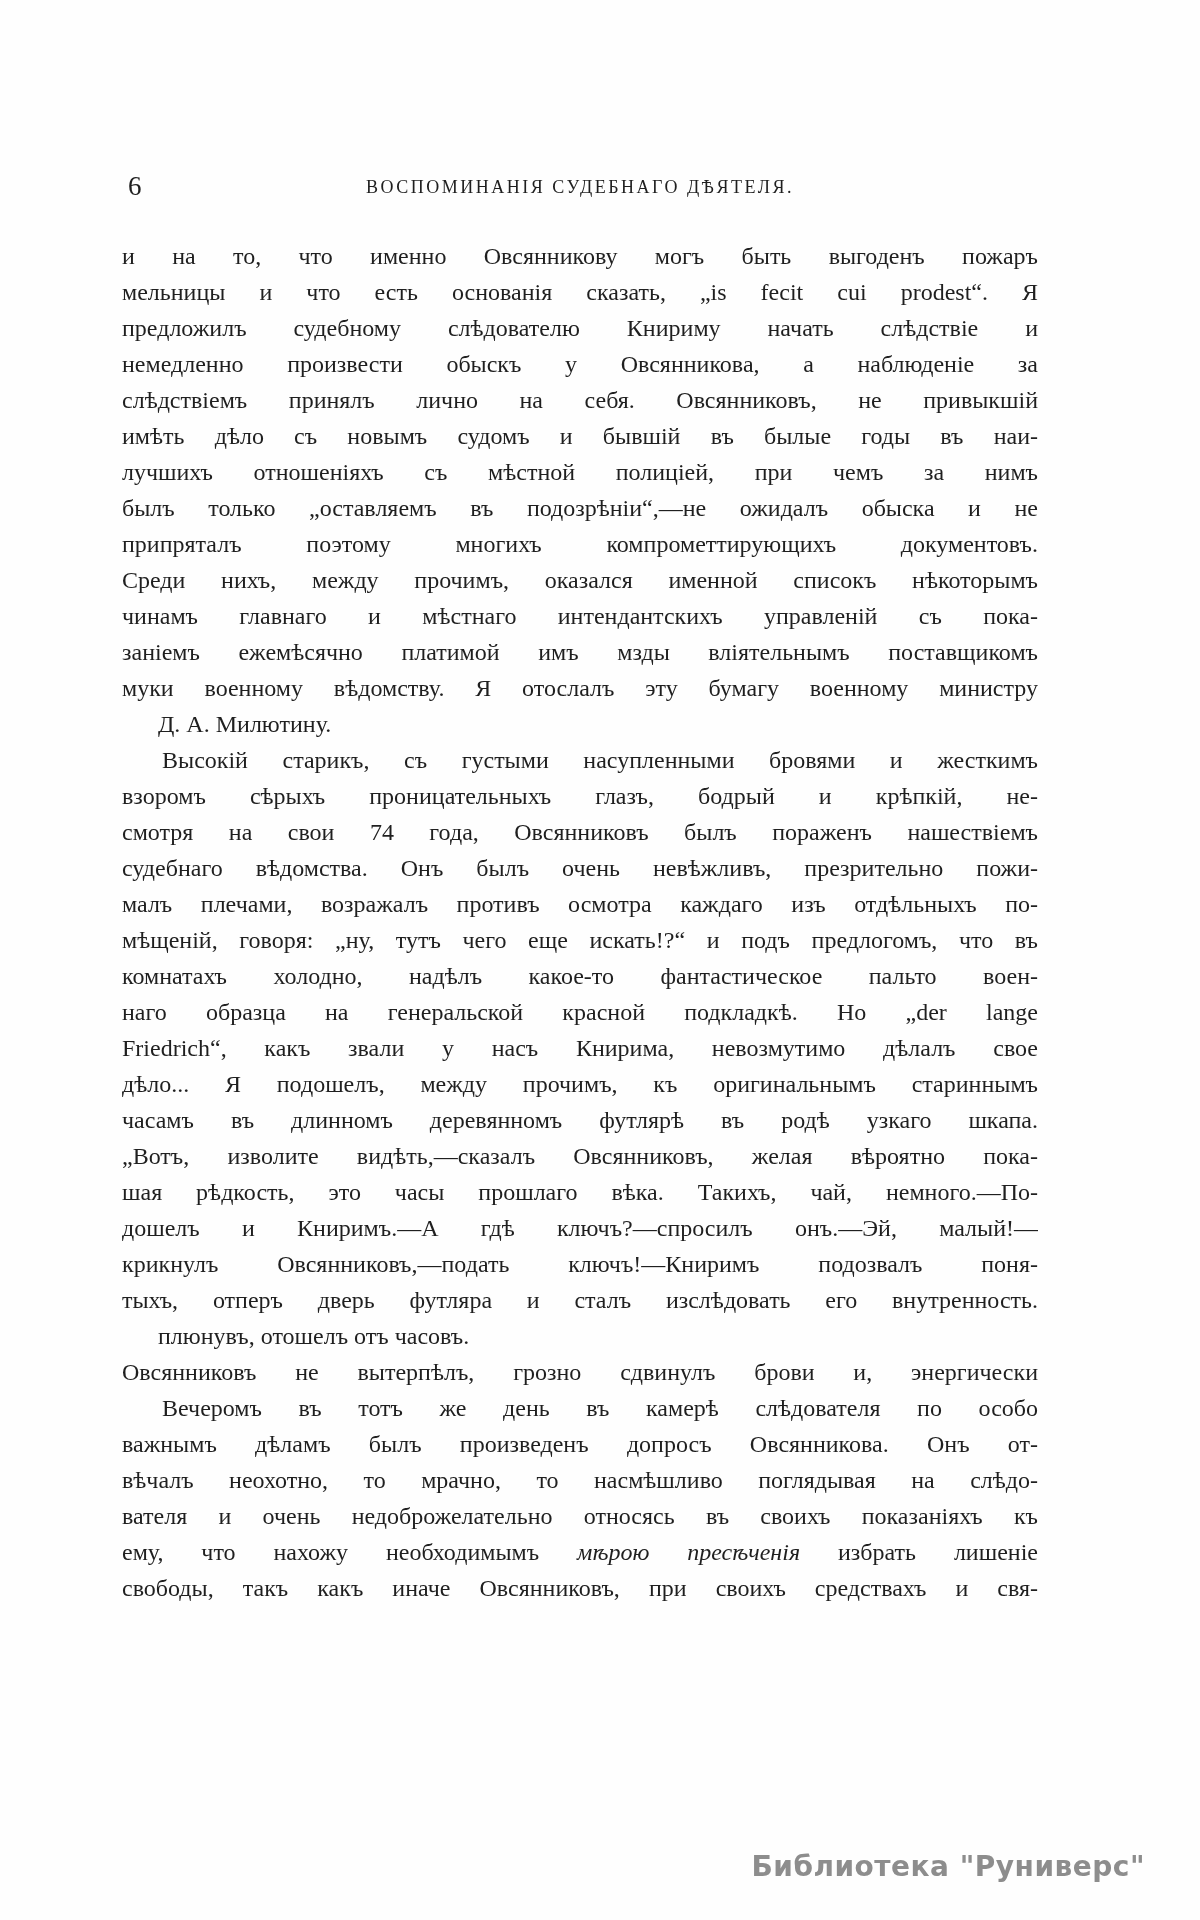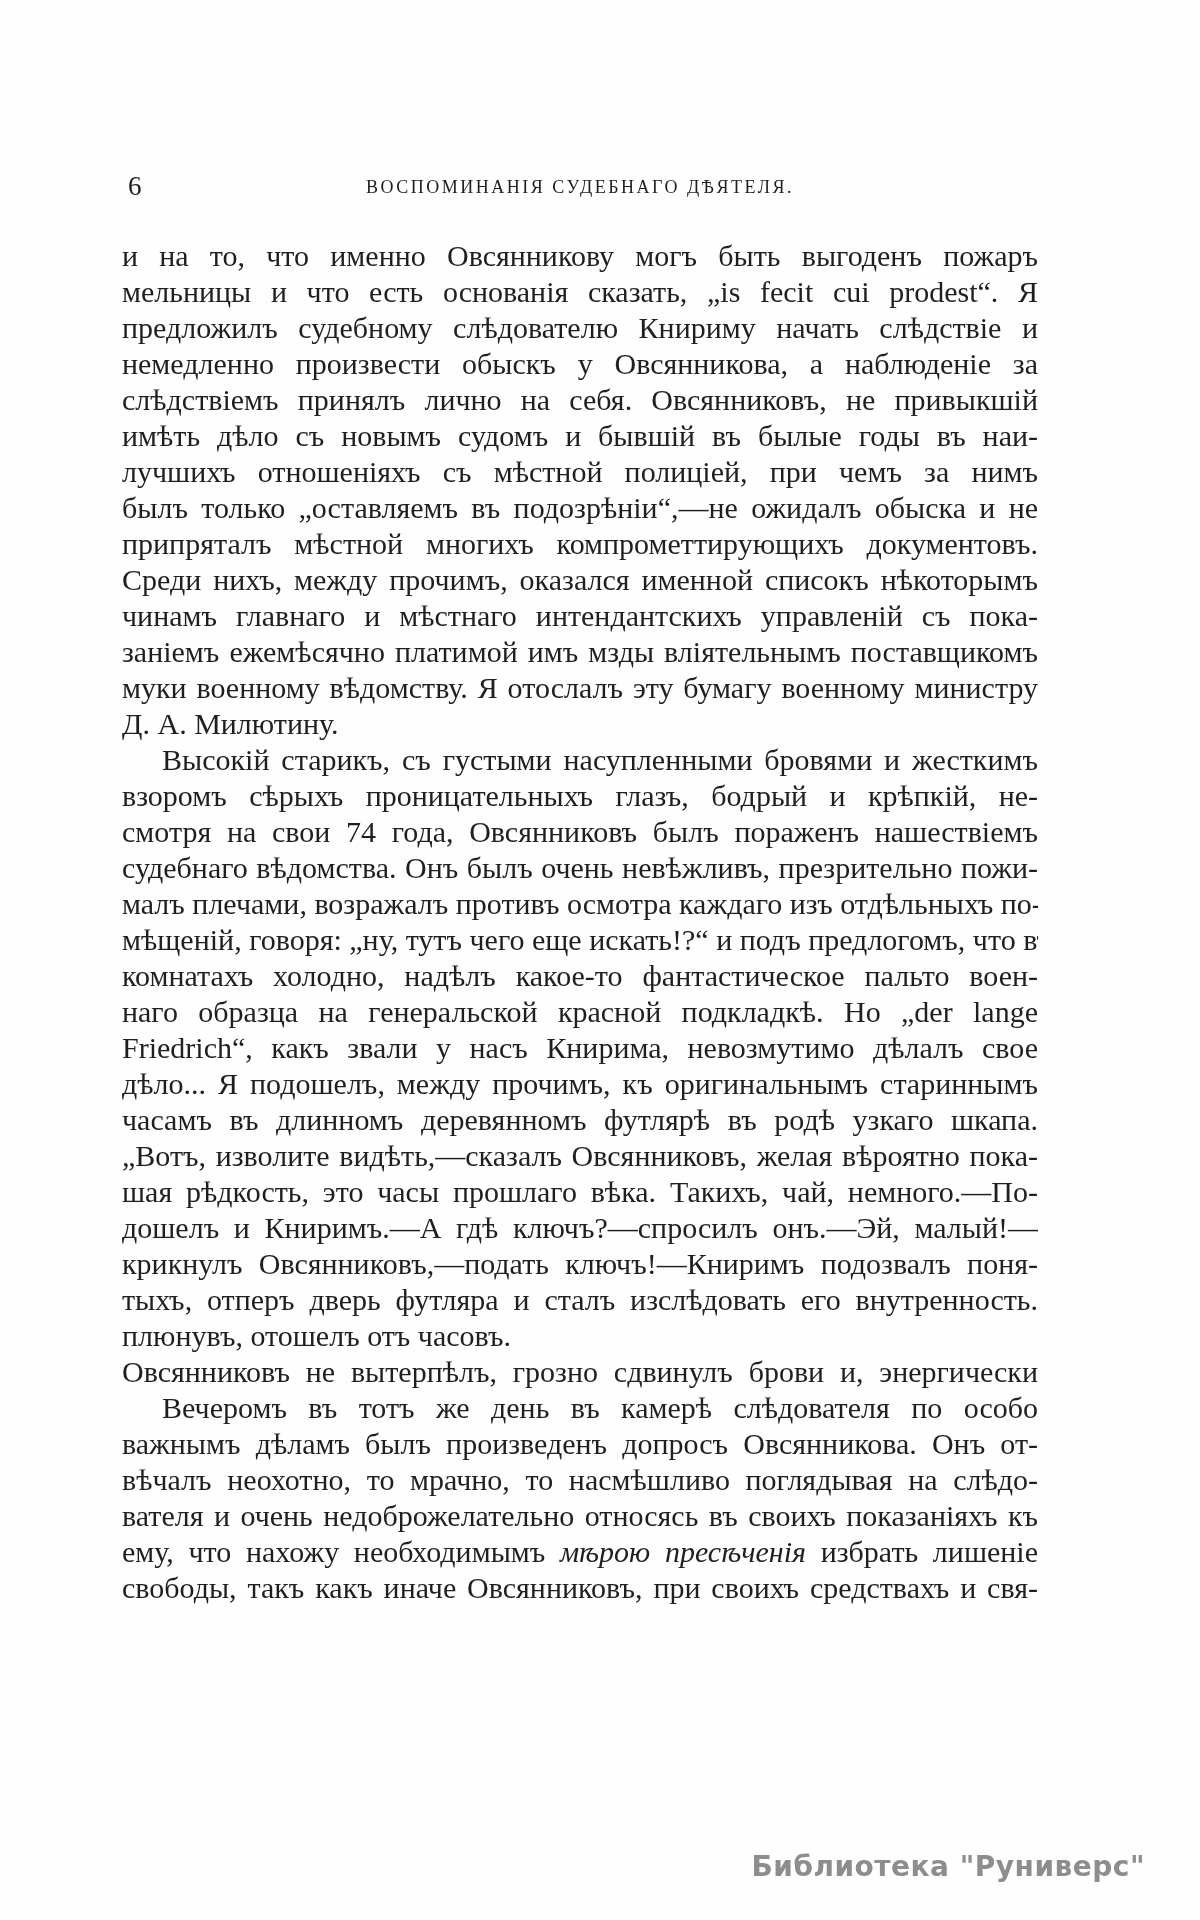--- a/index.html
+++ b/index.html
@@ -28,28 +28,28 @@
     font-size: 18px; line-height: 28px;
     letter-spacing: 2.5px;
     white-space: nowrap;
   }
   .bodytext {
     position: absolute; top: 238px; left: 122px; width: 916px;
   }
   .para { margin: 0; padding: 0; }
   .line {
     height: 36px; line-height: 36px;
-    font-size: 30px;
+    font-size: 24px;
     text-align: justify;
     text-align-last: justify;
     -moz-text-align-last: justify;
     overflow: hidden;
     white-space: nowrap;
   }
-  .line.endline { text-align-last: left; }
+  .line.endline { text-align-last: left; margin-left: 36px; }
   .line.indent { text-indent: 40px; }
   .it { font-style: italic; }
   .watermark {
     position: absolute; top: 1852px; right: 55px;
     font-family: "DejaVu Sans", "Liberation Sans", sans-serif;
     font-weight: 700;
     font-size: 28px; line-height: 30px;
     color: #8d8d8d;
     letter-spacing: 0.5px;
   }
@@ -67,21 +67,21 @@
   <div class="bodytext">
       <div class="para">
         <div class="line">и на то, что именно Овсянникову могъ быть выгоденъ пожаръ</div>
         <div class="line">мельницы и что есть основанія сказать, „is fecit cui prodest“. Я</div>
         <div class="line">предложилъ судебному слѣдователю Книриму начать слѣдствіе и</div>
         <div class="line">немедленно произвести обыскъ у Овсянникова, а наблюденіе за</div>
         <div class="line">слѣдствіемъ принялъ лично на себя. Овсянниковъ, не привыкшій</div>
         <div class="line">имѣть дѣло съ новымъ судомъ и бывшій въ былые годы въ наи-</div>
         <div class="line">лучшихъ отношеніяхъ съ мѣстной полиціей, при чемъ за нимъ</div>
         <div class="line">былъ только „оставляемъ въ подозрѣніи“,—не ожидалъ обыска и не</div>
-        <div class="line">припряталъ мѣстной многихъ компрометтирующихъ документовъ.</div>
+        <div class="line">припряталъ поэтому многихъ компрометтирующихъ документовъ.</div>
         <div class="line">Среди нихъ, между прочимъ, оказался именной списокъ нѣкоторымъ</div>
         <div class="line">чинамъ главнаго и мѣстнаго интендантскихъ управленій съ пока-</div>
         <div class="line">заніемъ ежемѣсячно платимой имъ мзды вліятельнымъ поставщикомъ</div>
         <div class="line">муки военному вѣдомству. Я отослалъ эту бумагу военному министру</div>
         <div class="line endline">Д. А. Милютину.</div>
       </div>
       <div class="para">
         <div class="line indent">Высокій старикъ, съ густыми насупленными бровями и жесткимъ</div>
         <div class="line">взоромъ сѣрыхъ проницательныхъ глазъ, бодрый и крѣпкій, не-</div>
         <div class="line">смотря на свои 74 года, Овсянниковъ былъ пораженъ нашествіемъ</div>

